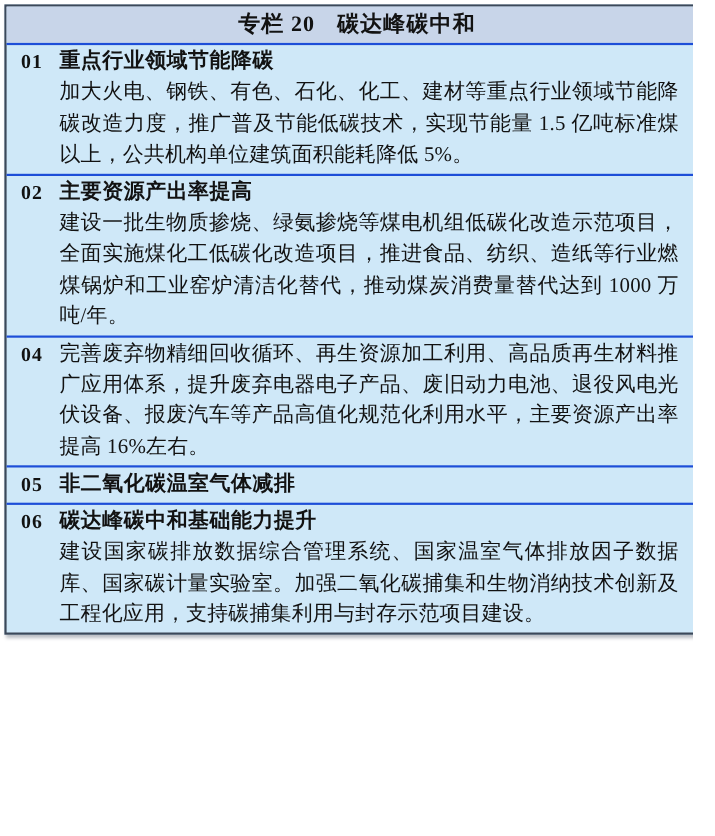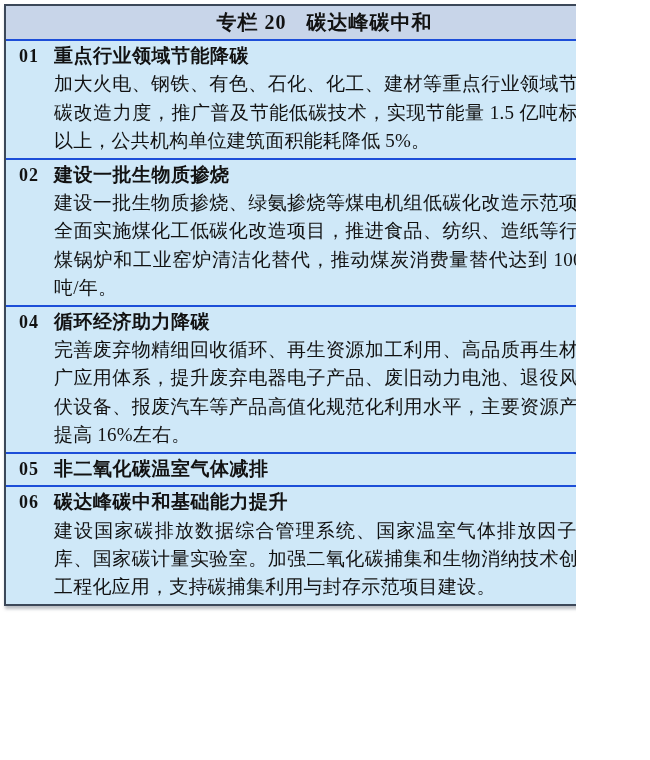--- a/index.html
+++ b/index.html
@@ -7,21 +7,21 @@
     padding: 0;
     background: #ffffff;
     width: 650px;
     height: 760px;
     font-family: "Liberation Serif", "DejaVu Serif", serif;
     color: #121212;
     -webkit-font-smoothing: antialiased;
   }
   .page {
     position: relative;
-    width: 576px;
+    width: 630px;
     height: 760px;
     background: #ffffff;
     overflow: hidden;
   }
   .panel {
     position: absolute;
     left: 4px;
     top: 4px;
     width: 637px;
     border: 2px solid #3c4859;
@@ -80,28 +80,27 @@
     </div>
 
     <div class="section">
       <span class="section-number">01</span>
       <span class="section-heading">重点行业领域节能降碳</span>
       <p class="section-body">加大火电、钢铁、有色、石化、化工、建材等重点行业领域节能降碳改造力度，推广普及节能低碳技术，实现节能量 1.5 亿吨标准煤以上，公共机构单位建筑面积能耗降低 5%。</p>
     </div>
 
     <div class="section">
       <span class="section-number">02</span>
-      <span class="section-heading">建设一批生物质掺烧</span>
+      <span class="section-heading">主要资源产出率提高</span>
       <p class="section-body">建设一批生物质掺烧、绿氨掺烧等煤电机组低碳化改造示范项目，全面实施煤化工低碳化改造项目，推进食品、纺织、造纸等行业燃煤锅炉和工业窑炉清洁化替代，推动煤炭消费量替代达到 1000 万吨/年。</p>
     </div>
 
 
     <div class="section">
       <span class="section-number">04</span>
-      <span class="section-heading">循环经济助力降碳</span>
       <p class="section-body">完善废弃物精细回收循环、再生资源加工利用、高品质再生材料推广应用体系，提升废弃电器电子产品、废旧动力电池、退役风电光伏设备、报废汽车等产品高值化规范化利用水平，主要资源产出率提高 16%左右。</p>
     </div>
 
     <div class="section">
       <span class="section-number">05</span>
       <span class="section-heading">非二氧化碳温室气体减排</span>
     </div>
 
     <div class="section">
       <span class="section-number">06</span>

